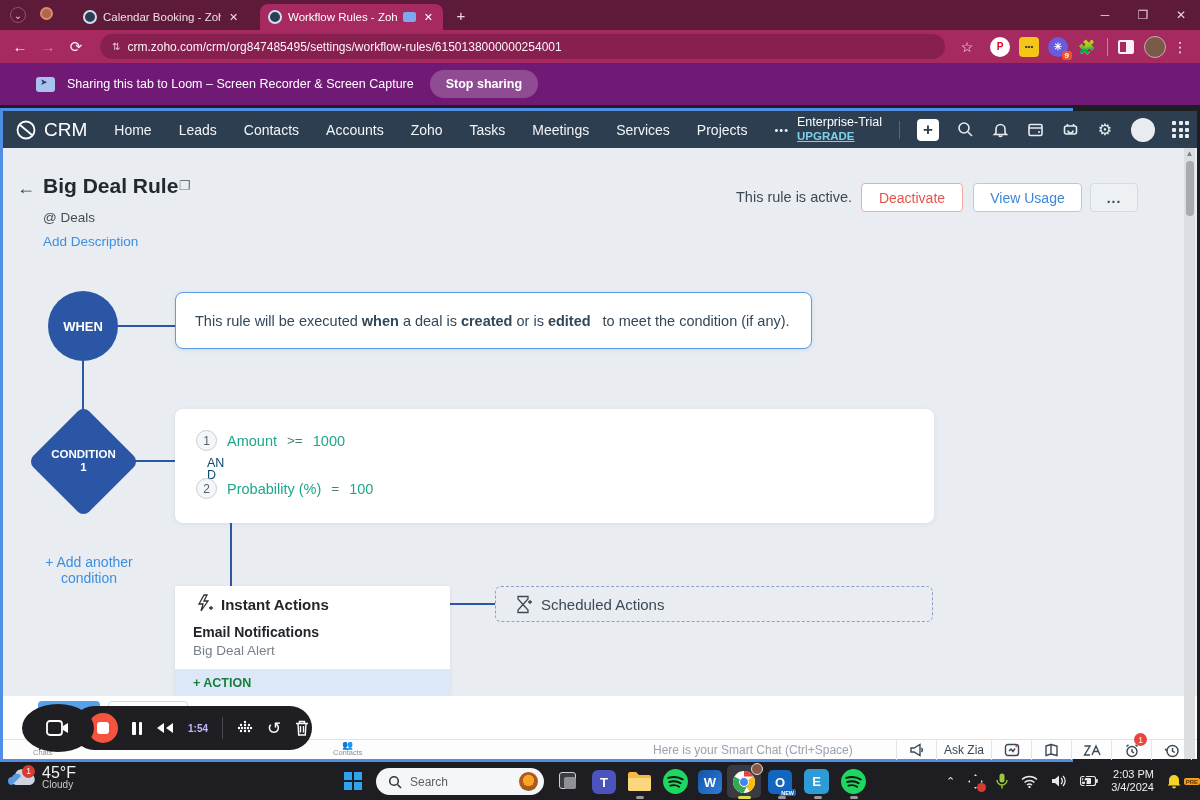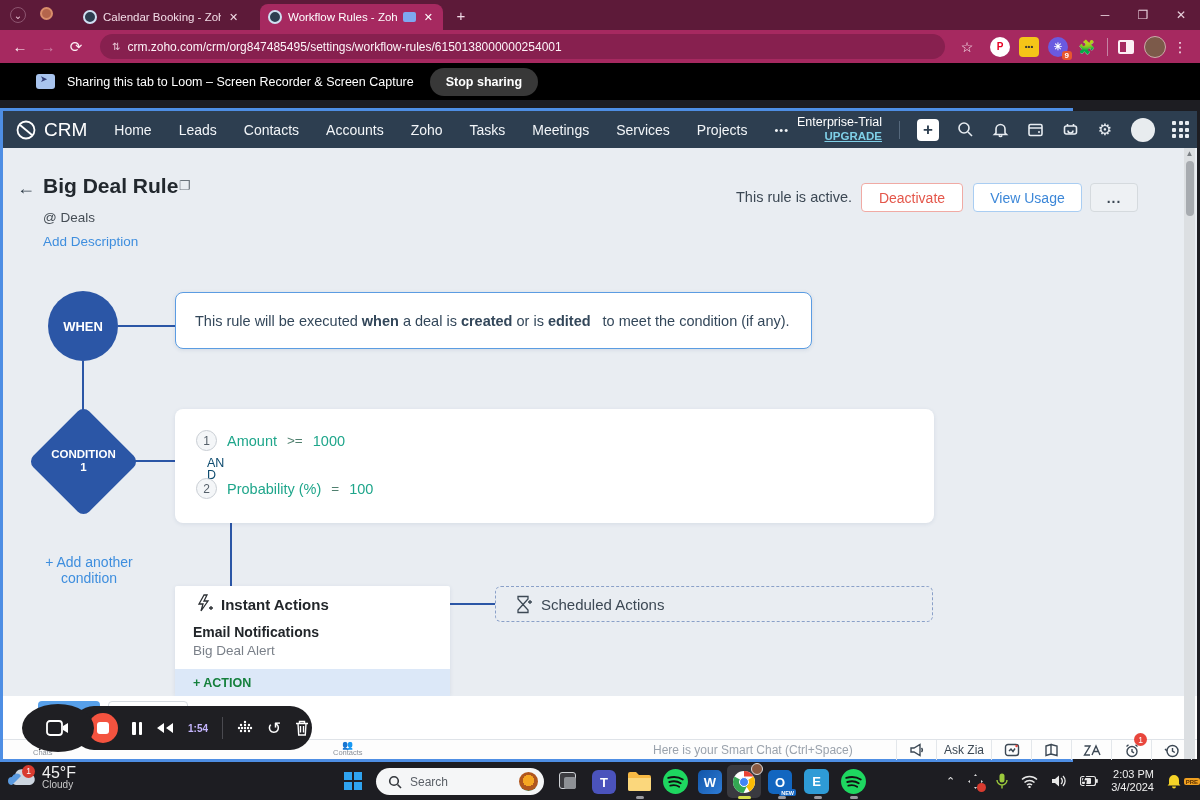--- a/index.html
+++ b/index.html
@@ -35,40 +35,40 @@
   .badge9 { position:absolute; right:-4px; bottom:-3px; background:#e8562e; color:#fff; font-size:8px;
             padding:0 3px; border-radius:3px; font-weight:bold; }
   #tb-right { position:absolute; right:0; top:30px; height:33px; display:flex; align-items:center; padding-right:6px; }
   #avatar-btn { width:22px; height:22px; border-radius:50%; background:#7c5a4a; margin-left:10px;
                 border:1px solid #caa; }
   .tb-div { width:1px; height:18px; background:#c583a4; margin-left:10px; }
   #sidebar-ic { width:16px; height:14px; border:2px solid #fceff5; border-radius:2px; margin-left:10px; position:relative; }
   #sidebar-ic::after { content:""; position:absolute; right:0; top:0; bottom:0; width:6px; background:#fceff5; }
 
   
-  #loombar { position:absolute; left:0; top:63px; width:1200px; height:37px; background:#000000;
+  #loombar { position:absolute; left:0; top:63px; width:1200px; height:42px; background:#701a75;
              display:flex; align-items:center; }
   #loom-ic { width:19px; height:15px; background:#a8c4ee; border-radius:3px; margin:0 12px 0 36px;
              position:relative; }
   #loom-ic::after { content:"➤"; position:absolute; left:4px; top:0px; font-size:9px; color:#333e77; }
   #loom-msg { color:#ffffff; font-size:12.5px; }
   #stop-btn { margin-left:16px; background:rgba(255,255,255,.22); color:#fff; font-size:12.5px; font-weight:bold;
               border:none; border-radius:15px; padding:7px 16px; }
 
   
   #cap { position:absolute; left:0; top:108px; width:1073px; height:654px;
          border:3px solid #4e8ee4; background:#e9edf2; }
 
   
   #crmnav { position:absolute; left:0; top:0; width:1194px; height:37px; background:#2d3e50;
             display:flex; align-items:center; color:#fff; }
   #crm-logo { display:flex; align-items:center; gap:7px; margin-left:12px; font-size:19px; color:#fff; }
   .mitem { font-size:14px; color:#f2f5f8; margin-left:27px; white-space:nowrap; }
   #nav-right { position:absolute; right:8px; top:0; height:37px; display:flex; align-items:center; gap:17px; }
-  #plan { text-align:right; line-height:1.1; }
+  #plan { text-align:left; line-height:1.1; }
   #plan-name { font-size:12.5px; color:#fff; }
   #plan-up { font-size:11.5px; font-weight:bold; color:#7fd0e8; text-decoration:underline; }
   .nv-div { width:1px; height:18px; background:#55687c; }
   #plus-btn { width:22px; height:22px; background:#fff; border-radius:4px; color:#2d3e50;
               font-size:17px; font-weight:bold; display:flex; align-items:center; justify-content:center; }
   .nv-ic { width:18px; height:18px; display:flex; align-items:center; justify-content:center; }
   .nv-ic svg { stroke:#e7ecf1; fill:none; stroke-width:1.6; }
   #nav-avatar { width:24px; height:24px; border-radius:50%; background:#e8ecef; }
   #apps-grid { display:grid; grid-template-columns:repeat(3,4px); grid-gap:2.5px; }
   #apps-grid i { width:4px; height:4px; background:#e7ecf1; border-radius:1px; }

